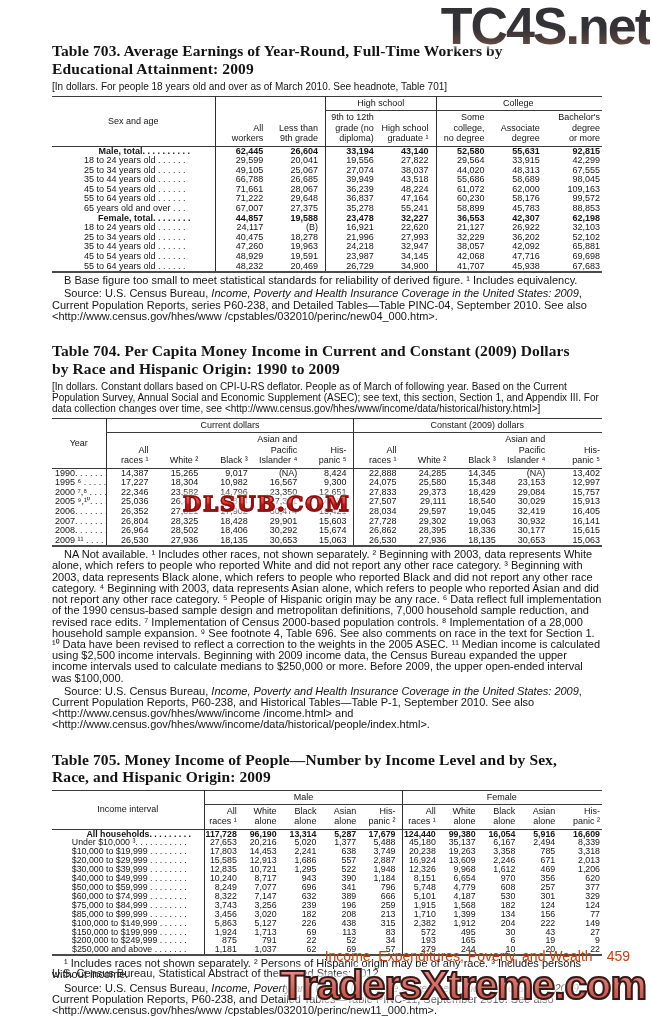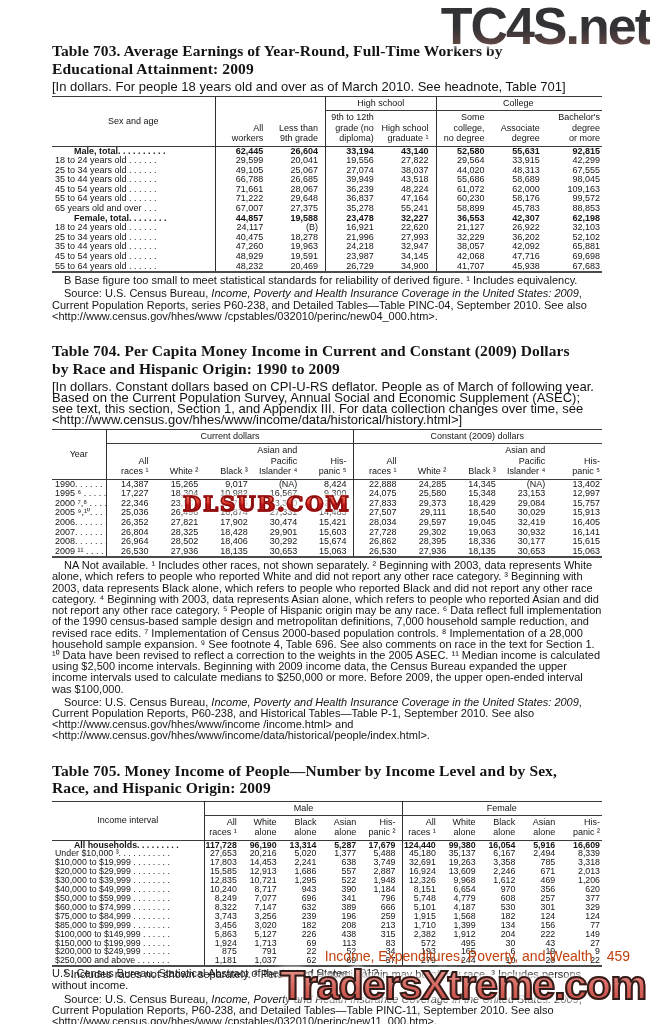--- a/index.html
+++ b/index.html
@@ -8,37 +8,37 @@
     background:#ffffff;color:#141414;
     font-family:"Liberation Sans",sans-serif;
     -webkit-font-smoothing:antialiased;
   }
   .content{position:absolute;left:52px;top:42px;width:550px;}
   .tbl-title{
     font-family:"Liberation Serif",serif;font-weight:bold;
     font-size:15.5px;line-height:17.5px;margin:0 0 4px 0;
     white-space:pre-line;letter-spacing:.1px;
   }
-  .headnote{font-size:13px;line-height:11px;margin:0 0 4px 0;}
+  .headnote{font-size:10px;line-height:11px;margin:0 0 4px 0;}
   .fn{font-size:11px;line-height:11.2px;margin:2px 0 0 0;text-indent:12px;overflow-wrap:anywhere;}
   .fn i{font-style:italic;}
   .tspace{margin-top:20px;}
 
   table{border-collapse:collapse;width:100%;table-layout:fixed;
         border-top:1.5px solid #3a3a3a;border-bottom:2.5px solid #4a4a4a;
         font-size:9px;}
   thead th{font-weight:normal;vertical-align:bottom;text-align:right;
            white-space:pre-line;line-height:10.5px;padding:1px 7px 2px 0;}
   thead{border-bottom:1.5px solid #3a3a3a;}
   th.stub{text-align:center;vertical-align:middle;white-space:normal;padding:0;}
   th.grp{text-align:center;padding:1px 0 1px 0;border-bottom:1px solid #3a3a3a;line-height:11px;vertical-align:top;}
   th.nogrp{border-bottom:none;}
   .bl{border-left:1px solid #2e2e2e;}
   tbody td{padding:0 7px 0 0;text-align:right;white-space:nowrap;line-height:9.6px;}
-  tbody td.lbl{text-align:left;padding:0 0 0 3px;overflow:hidden;}
+  tbody td.lbl{text-align:center;padding:0 0 0 3px;overflow:hidden;}
   tr.bold{font-weight:bold;}
   tr.bold td.lbl{padding-left:22px;}
   tbody td:last-child{padding-right:2px;}
   thead th:last-child{padding-right:2px;}
 
   .t703 tbody td:nth-child(2),.t703 tbody td:nth-child(4),.t703 tbody td:nth-child(6){border-left:1px solid #2e2e2e;}
   .t704 tbody td:nth-child(2),.t704 tbody td:nth-child(7){border-left:1px solid #2e2e2e;}
   .t705 tbody td:nth-child(2),.t705 tbody td:nth-child(7){border-left:1px solid #2e2e2e;}
   .t705 tbody td{line-height:8.9px;font-size:8.8px;}
   .t704 col.stub{width:54px;}
@@ -486,21 +486,21 @@
           <td>2,494</td>
           <td>8,339</td>
         </tr>
         <tr>
           <td class="lbl">$10,000 to $19,999 . . . . . . . .</td>
           <td>17,803</td>
           <td>14,453</td>
           <td>2,241</td>
           <td>638</td>
           <td>3,749</td>
-          <td>32,691</td>
+          <td>20,238</td>
           <td>19,263</td>
           <td>3,358</td>
           <td>785</td>
           <td>3,318</td>
         </tr>
         <tr>
           <td class="lbl">$20,000 to $29,999 . . . . . . . .</td>
           <td>15,585</td>
           <td>12,913</td>
           <td>1,686</td>

